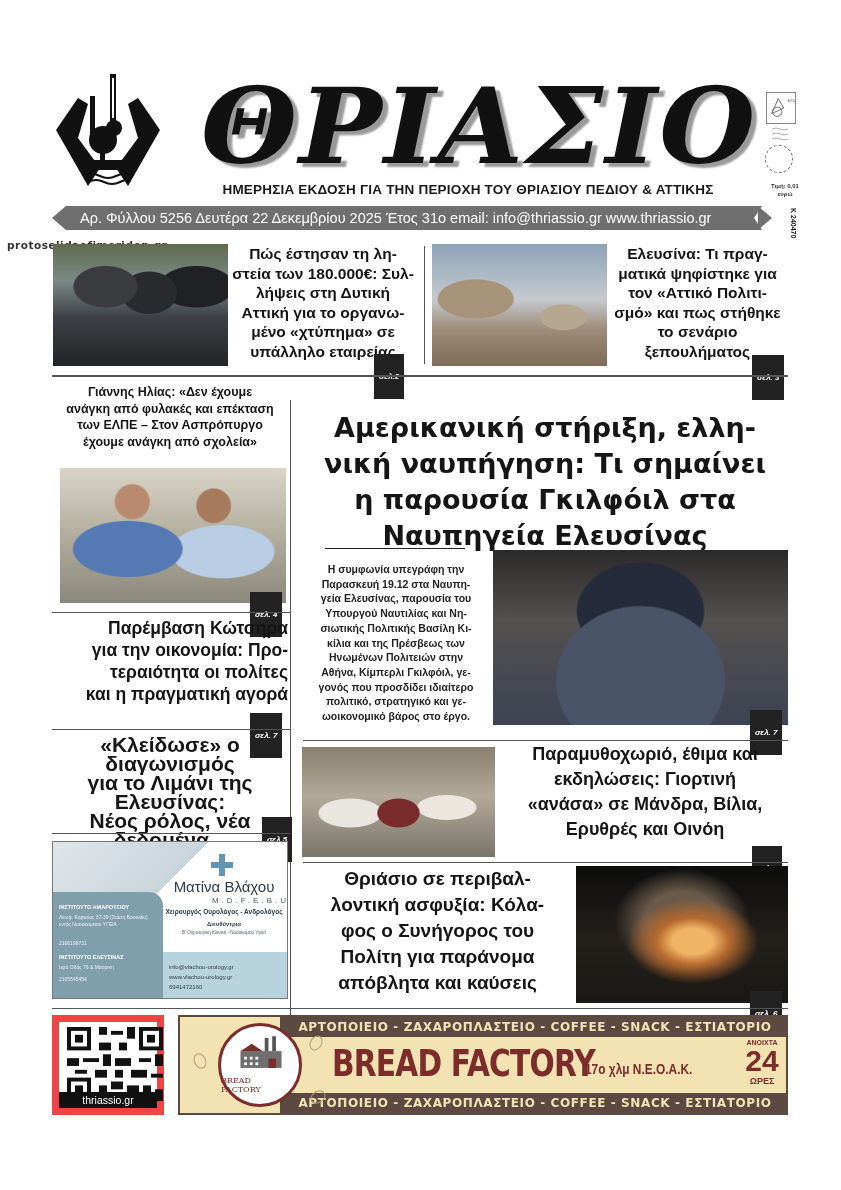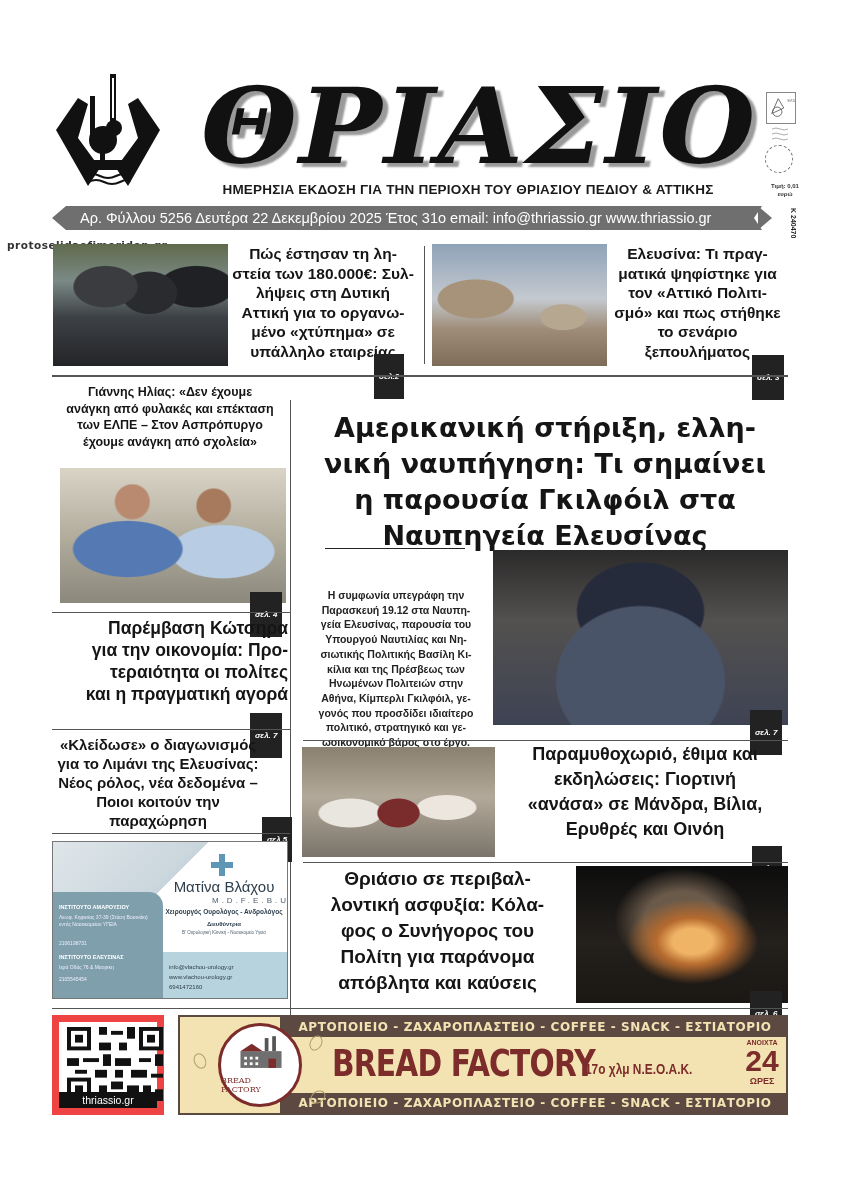--- a/index.html
+++ b/index.html
@@ -169,21 +169,21 @@
 
 <div class="headline" style="left:52px;top:617px;width:236px;font-size:17.5px;line-height:22px;text-align:right;">
   <div>Παρέμβαση Κώτσηρα</div>
   <div>για την οικονομία: Προ-</div>
   <div>τεραιότητα οι πολίτες</div>
   <div>και η πραγματική αγορά</div>
 </div>
 <div class="page-tag" style="left:250px;top:713px;">σελ. 7</div>
 <div class="rule" style="left:52px;top:729px;width:238px;height:1px;"></div>
 
-<div class="headline" style="left:40px;top:735px;width:236px;font-size:15px;line-height:19px;">
+<div class="headline" style="left:52px;top:735px;width:236px;font-size:21px;line-height:19px;">
   <div>«Κλείδωσε» ο διαγωνισμός</div>
   <div>για το Λιμάνι της Ελευσίνας:</div>
   <div>Νέος ρόλος, νέα δεδομένα –</div>
   <div>Ποιοι κοιτούν την</div>
   <div>παραχώρηση</div>
 </div>
 <div class="page-tag" style="left:250px;top:817px;margin-left:12px;">σελ.5</div>
 <div class="rule" style="left:52px;top:833px;width:238px;height:1px;"></div>
 
 <div class="abs ad-doc">
@@ -210,21 +210,21 @@
   <div class="contact" style="top:142px;">6941472160</div>
 </div>
 
 <div class="headline" style="left:300px;top:382px;width:490px;font-family:'DejaVu Sans',sans-serif;font-size:27px;line-height:36px;font-weight:700;margin-top:28px;">
   <div>Αμερικανική στήριξη, ελλη-</div>
   <div>νική ναυπήγηση: Τι σημαίνει</div>
   <div>η παρουσία Γκιλφόιλ στα</div>
   <div>Ναυπηγεία Ελευσίνας</div>
 </div>
 <div class="rule" style="left:325px;top:548px;width:140px;height:1px;background:#222;"></div>
-<div class="abs" style="left:305px;top:588px;width:182px;font-size:10.5px;line-height:14.7px;font-weight:700;color:#222;text-align:center;">
+<div class="abs" style="left:305px;top:562px;width:182px;font-size:10.5px;line-height:14.7px;font-weight:700;color:#222;text-align:center;">
   <div>Η συμφωνία υπεγράφη την</div>
   <div>Παρασκευή 19.12 στα Ναυπη-</div>
   <div>γεία Ελευσίνας, παρουσία του</div>
   <div>Υπουργού Ναυτιλίας και Νη-</div>
   <div>σιωτικής Πολιτικής Βασίλη Κι-</div>
   <div>κίλια και της Πρέσβεως των</div>
   <div>Ηνωμένων Πολιτειών στην</div>
   <div>Αθήνα, Κίμπερλι Γκιλφόιλ, γε-</div>
   <div>γονός που προσδίδει ιδιαίτερο</div>
   <div>πολιτικό, στρατηγικό και γε-</div>

